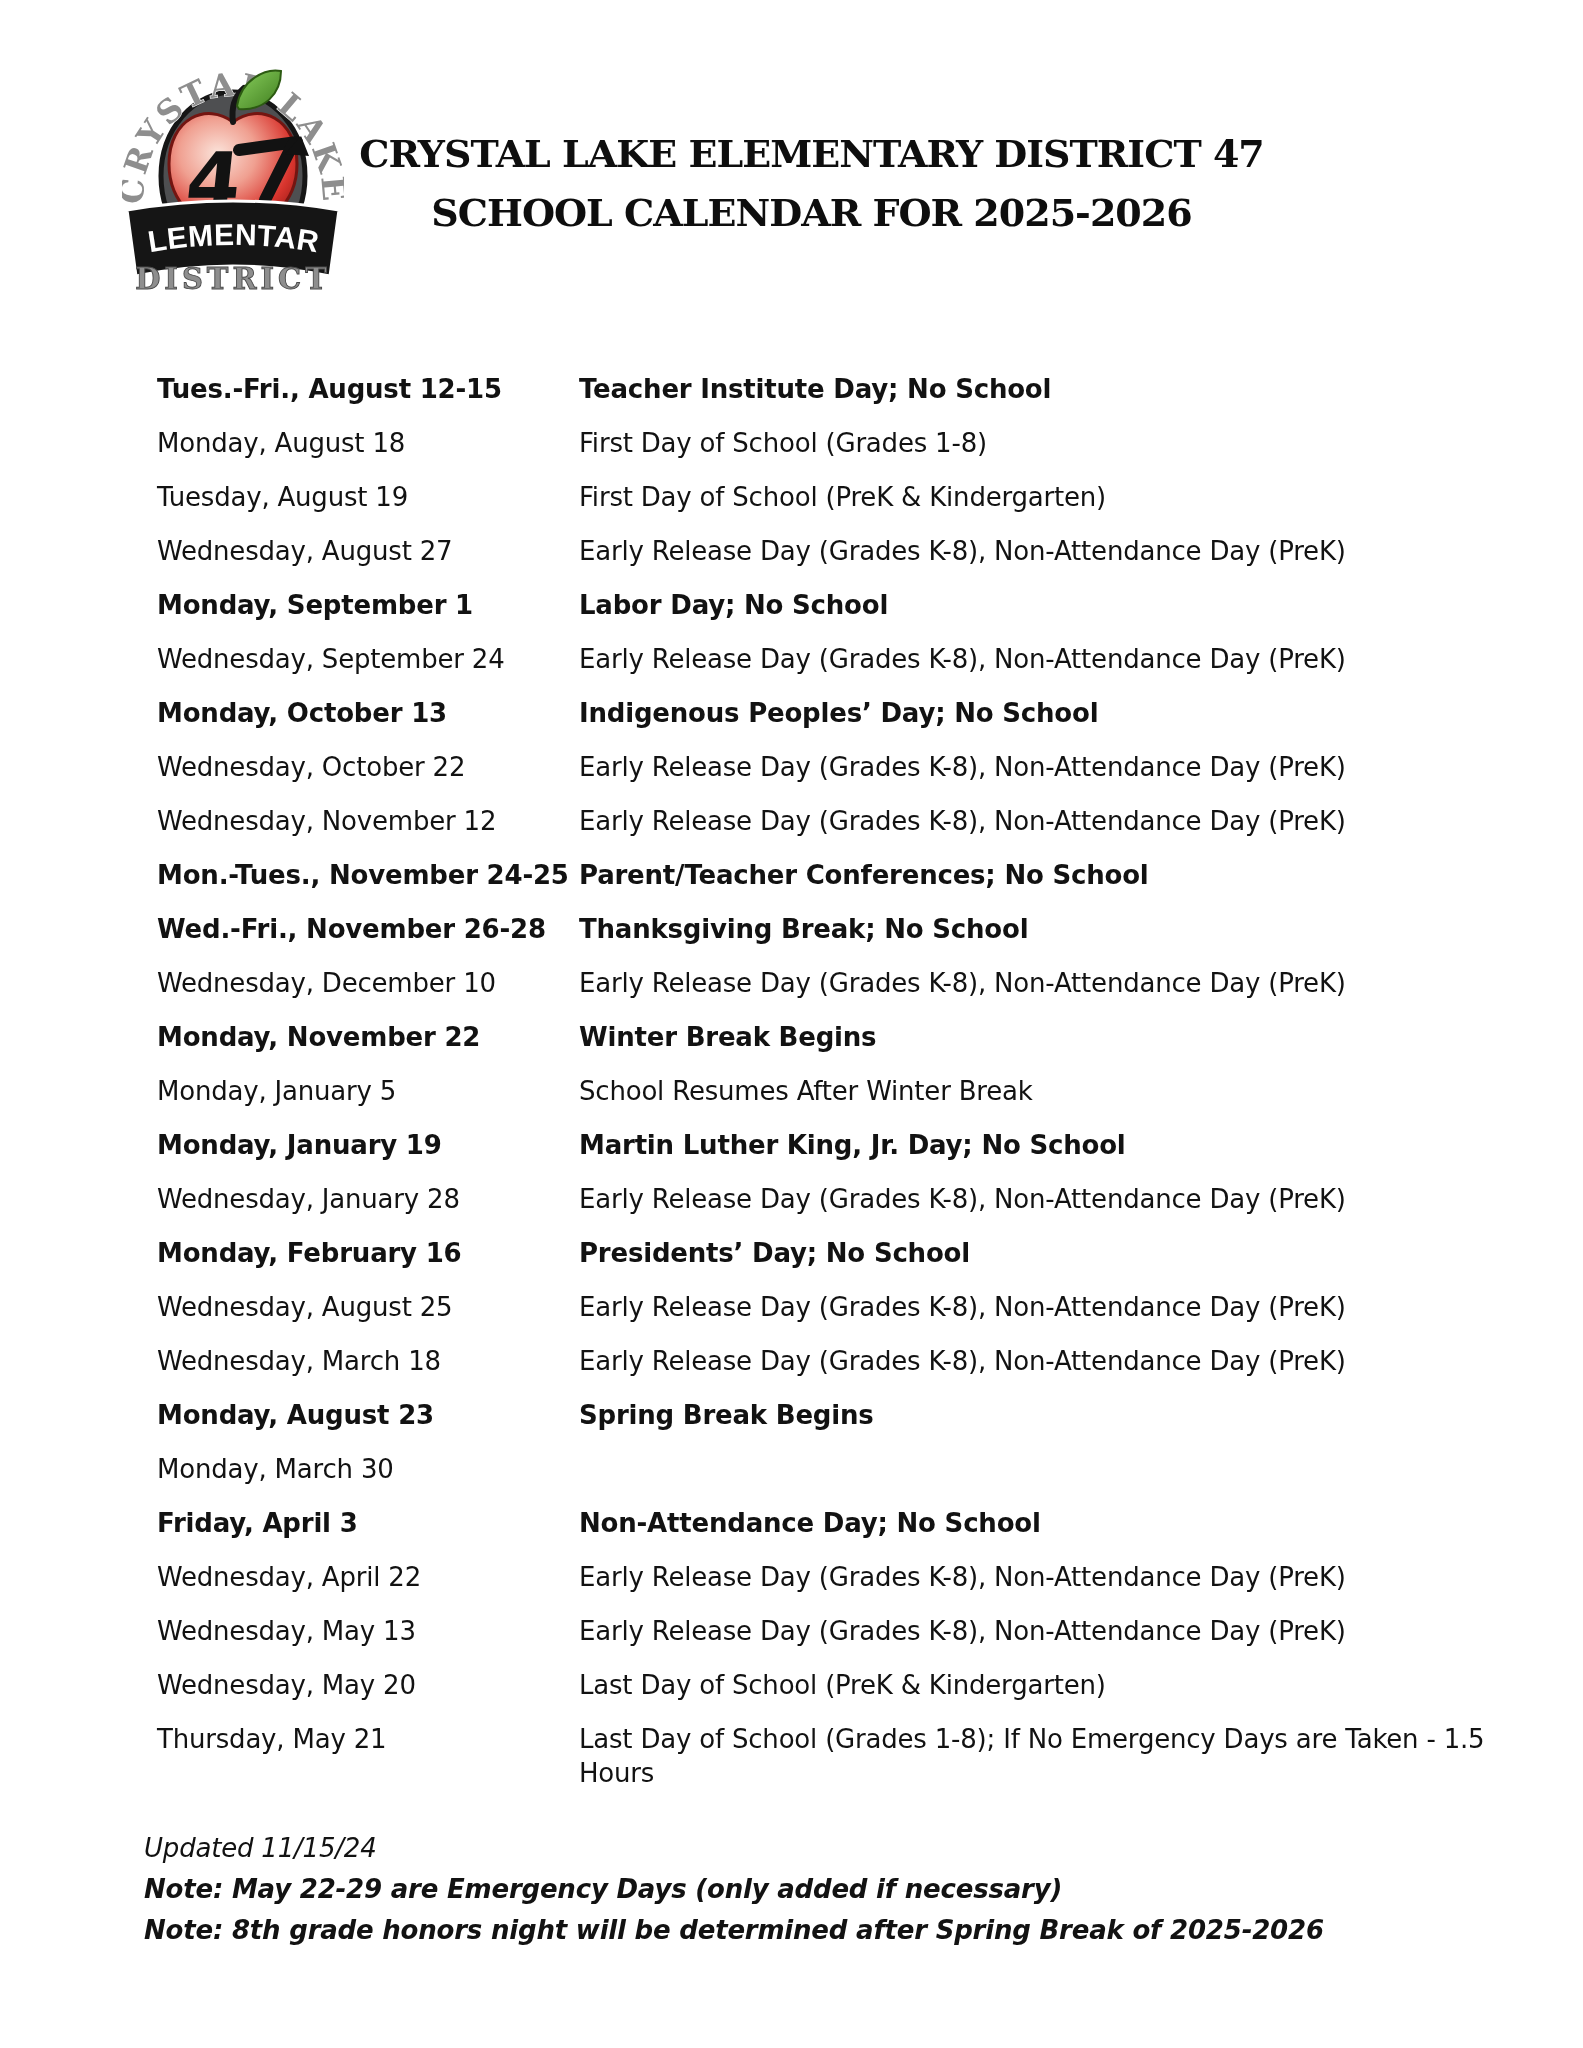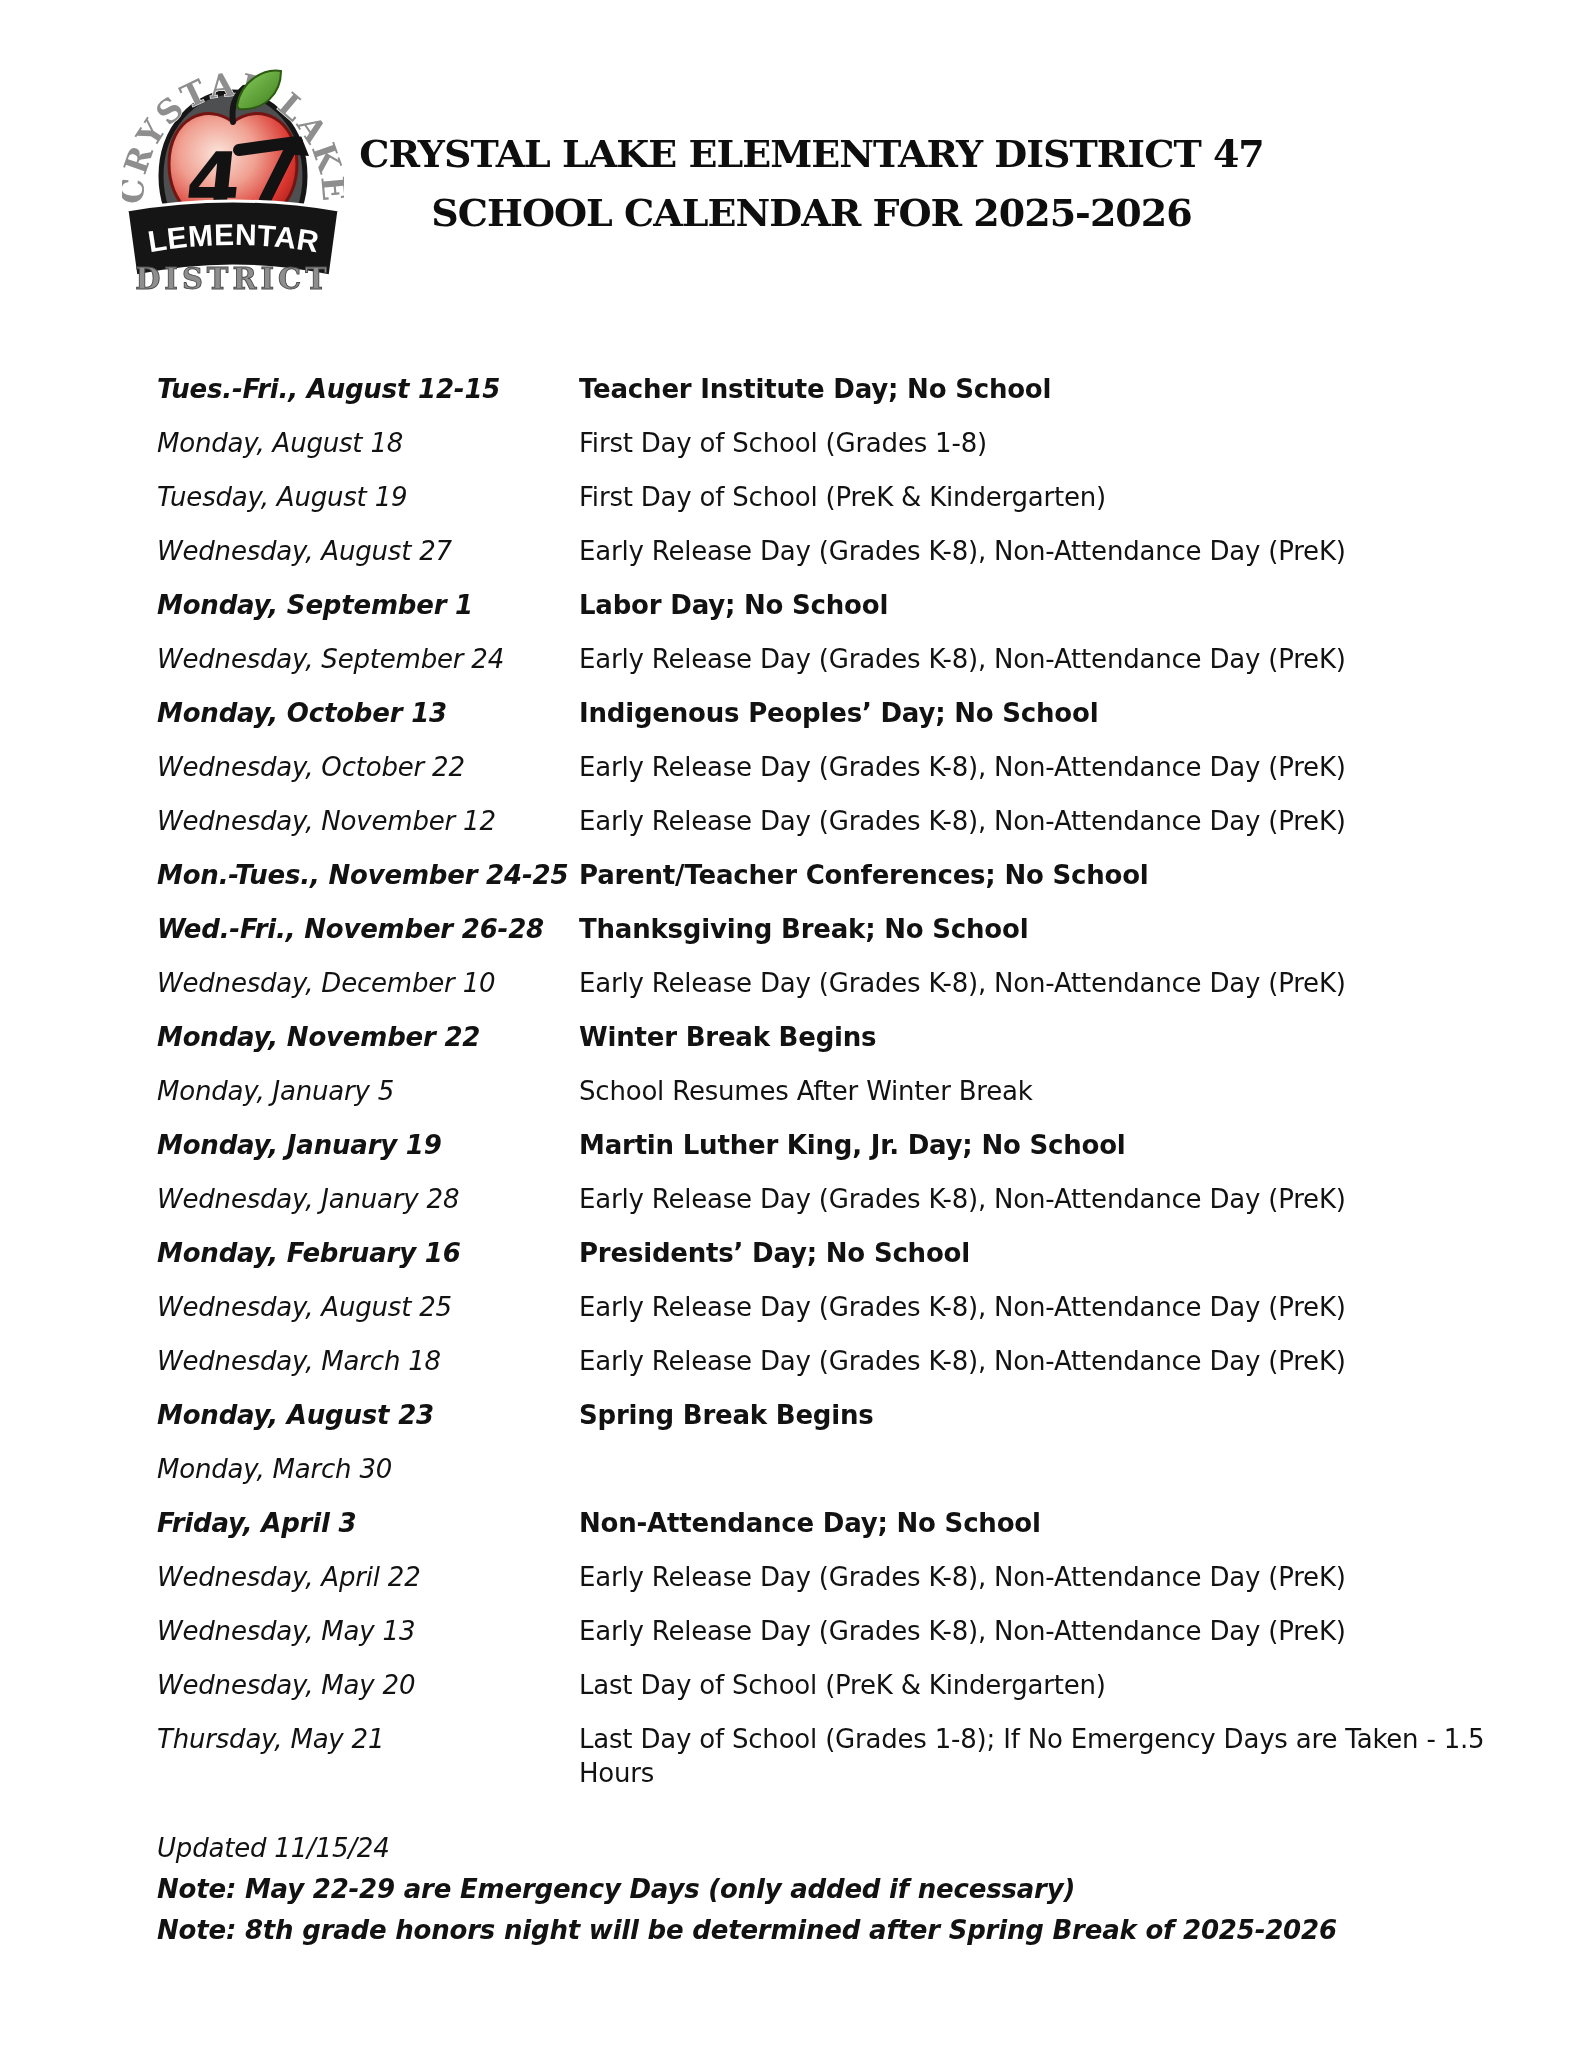--- a/index.html
+++ b/index.html
@@ -14,26 +14,26 @@
   .title-block{
     position:absolute;left:40px;top:124px;width:1543px;text-align:center;
     font-family:"DejaVu Serif",serif;font-weight:bold;color:#0e0e0e;
     font-size:38px;line-height:59px;letter-spacing:-1px;white-space:nowrap;
   }
 
   
   .list{position:absolute;left:157px;top:372px;width:1390px;}
   .row{display:flex;align-items:flex-start;line-height:34px;margin-bottom:20px;
        font-size:26px;letter-spacing:-0.2px;}
-  .date-col{width:422px;flex:none;font-style:italic;}
+  .date-col{width:422px;flex:none;}
   .event-col{width:960px;}
   .row.bold{font-weight:bold;}
 
   
-  .footer{position:absolute;left:157px;top:1828px;font-size:26px;line-height:41px;
+  .footer{position:absolute;left:144px;top:1828px;font-size:26px;line-height:41px;
           font-style:italic;letter-spacing:-0.2px;}
   .footer .note{font-weight:bold;}
 </style>
 </head>
 <body>
 
 <div class="page">
 
   <div class="logo-wrap">
     <svg viewBox="0 0 220 248" width="222" height="248">

